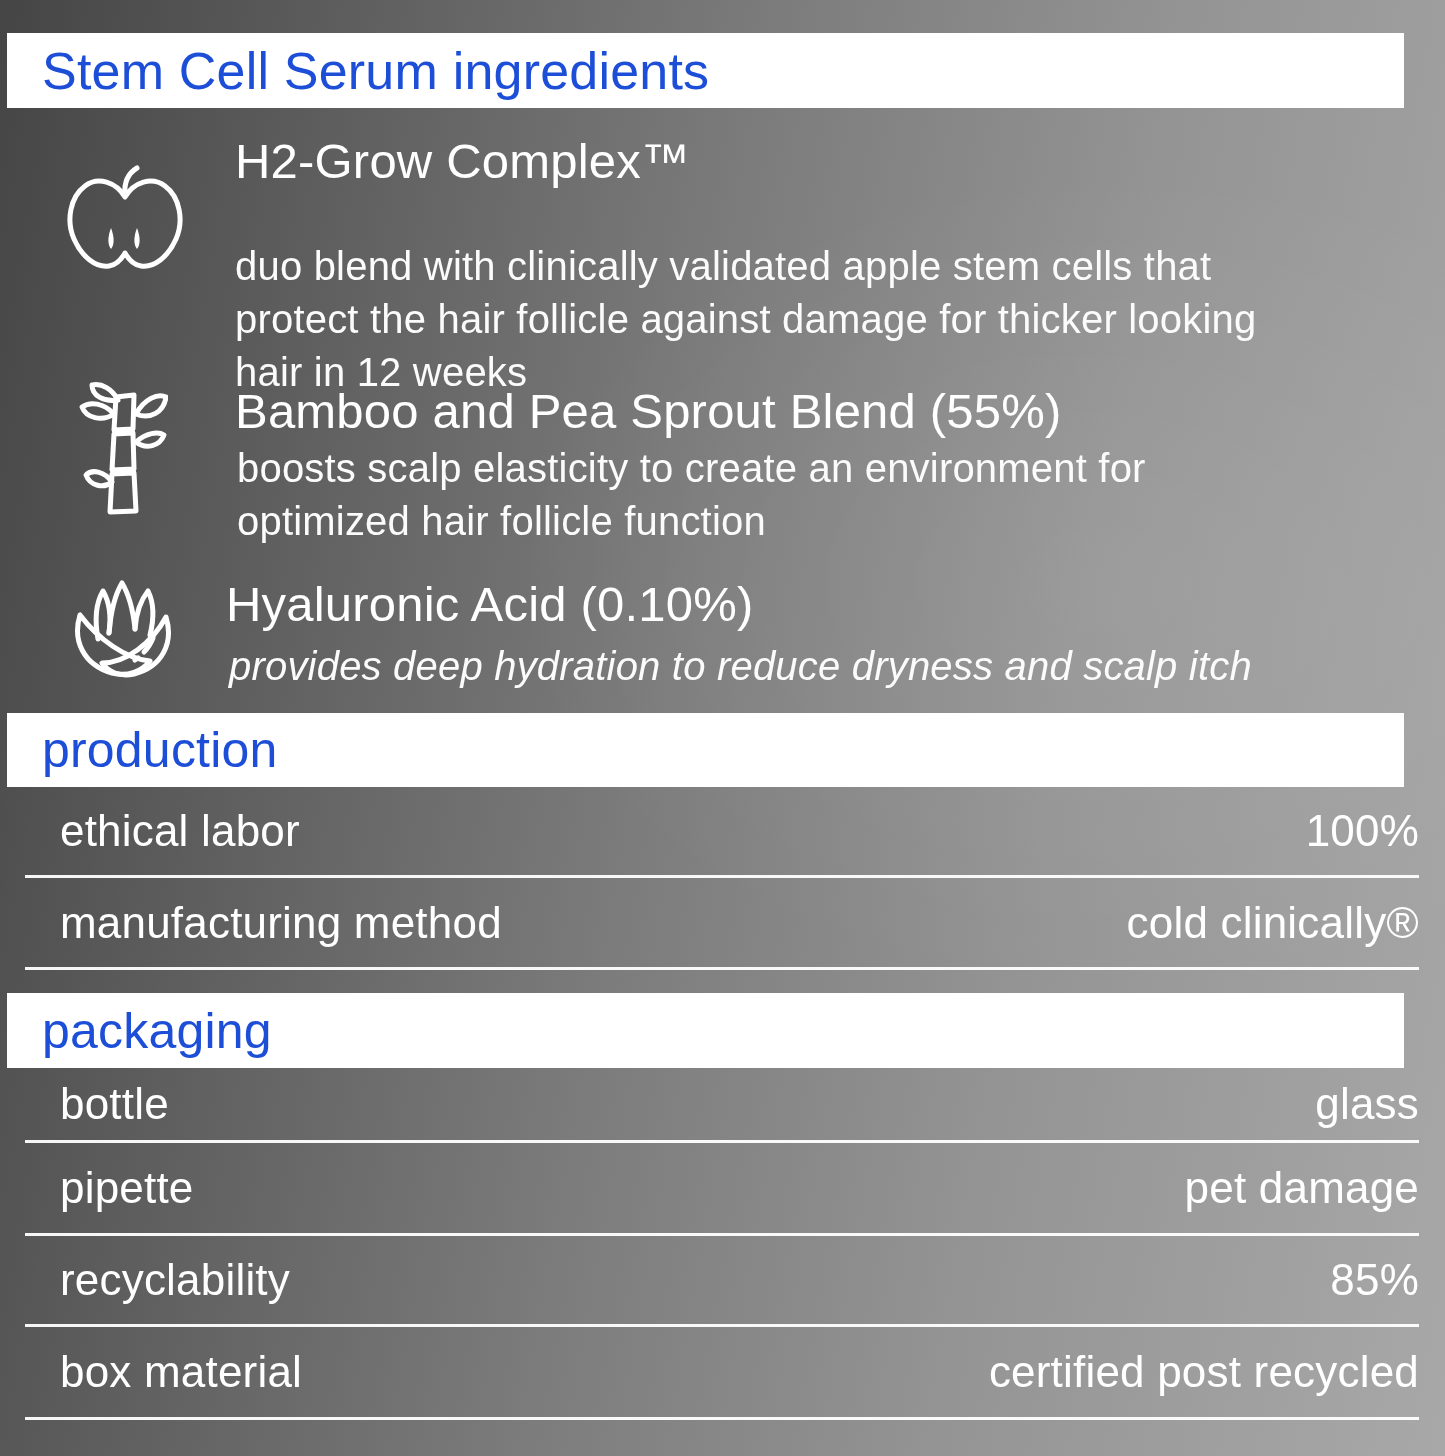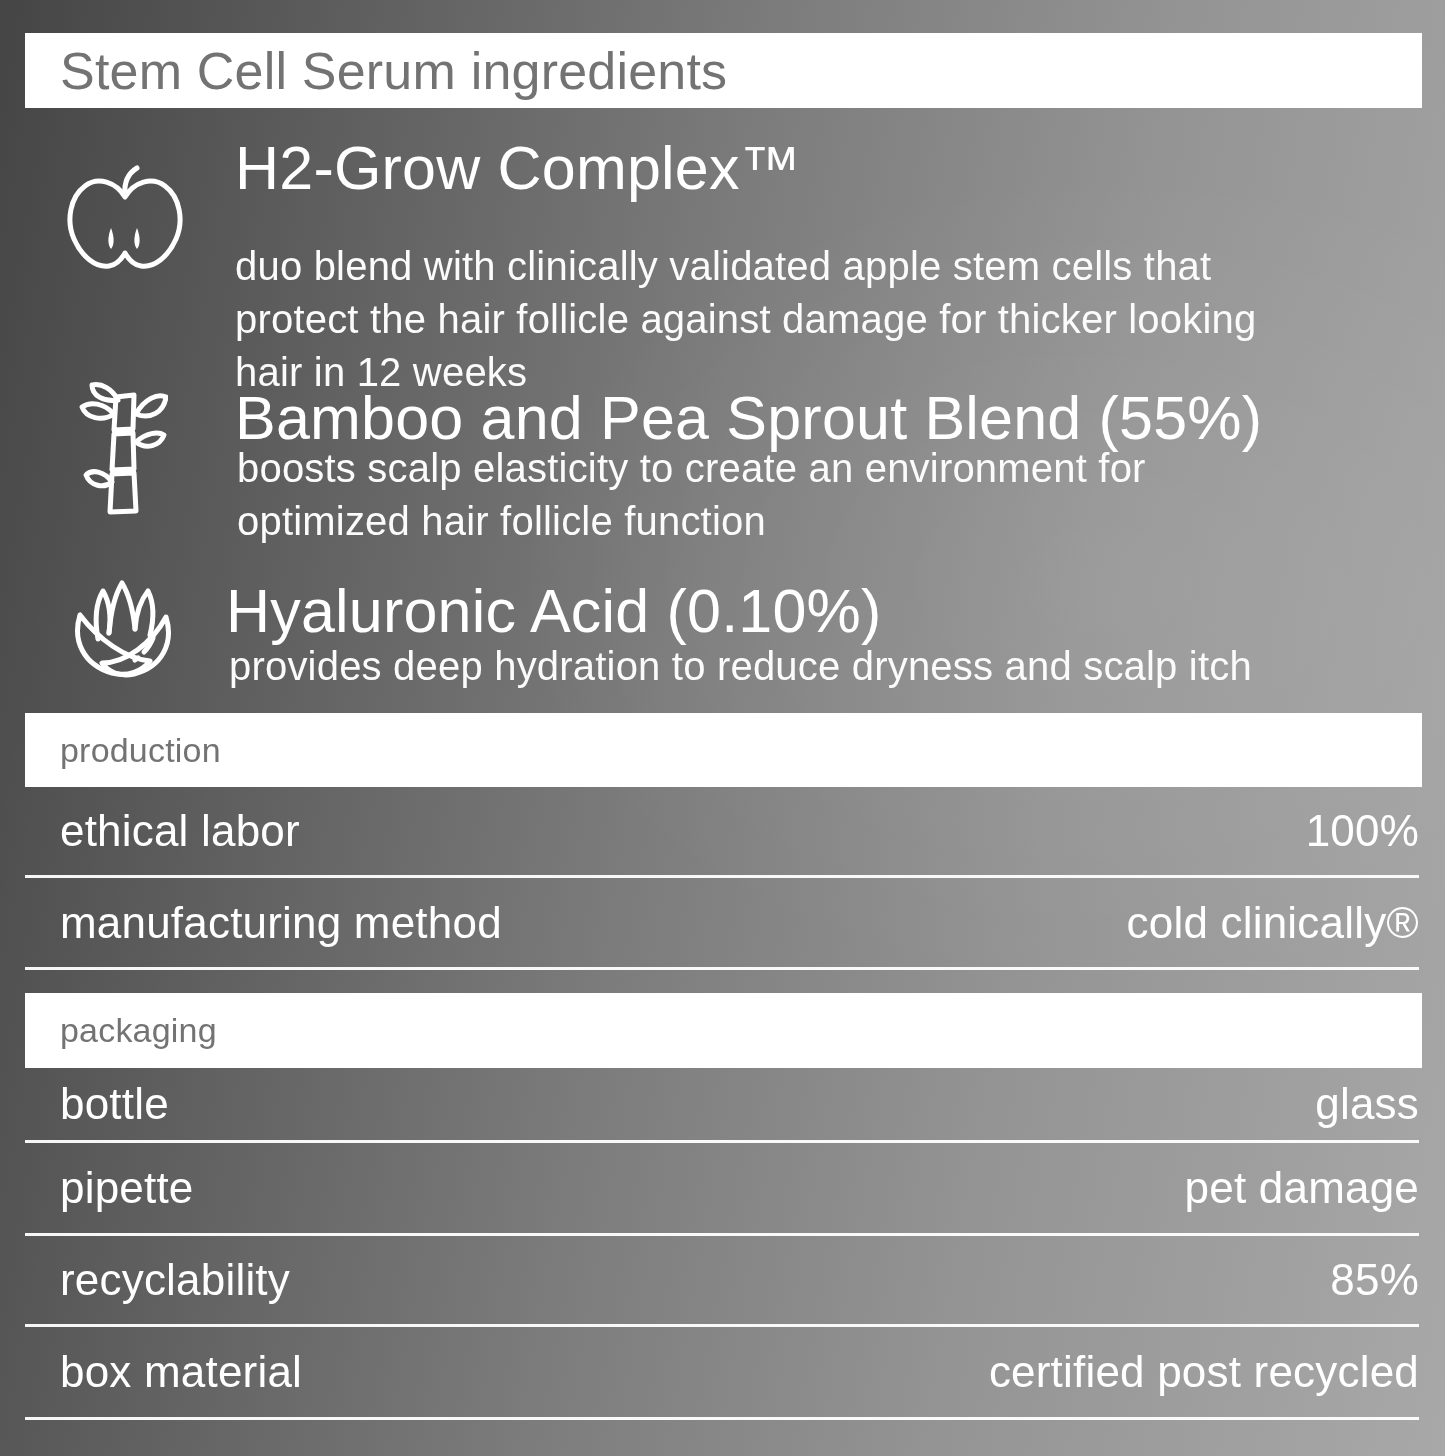--- a/index.html
+++ b/index.html
@@ -9,38 +9,38 @@
     overflow:hidden;
     font-family:"Liberation Sans","DejaVu Sans",sans-serif;
     background:linear-gradient(100deg,#454545 0%,#5d5d5d 20%,#7c7c7c 46%,#949494 70%,#a8a8a8 100%);
   }
   #canvas::before{
     content:"";position:absolute;inset:0;
     background:radial-gradient(ellipse 900px 600px at 78% 40%,rgba(255,255,255,0.07),rgba(255,255,255,0) 70%);
     pointer-events:none;
   }
   .bar{
-    position:absolute;left:25px;width:1397px;
-    background:#ffffff;color:#737373;
+    position:absolute;left:7px;width:1397px;
+    background:#ffffff;color:#1d4ed8;
     display:flex;align-items:center;
     padding-left:35px;box-sizing:border-box;
   }
-  .bar-title{font-size:34px;letter-spacing:.2px;}
+  .bar-title{font-size:50px;letter-spacing:.2px;}
   #header-bar{top:33px;height:75px;}
   #header-bar .bar-title{font-size:52px;}
   #production-bar{top:713px;height:74px;}
   #packaging-bar{top:993px;height:75px;}
 
   .icon{position:absolute;display:block;}
   .icon svg{display:block;width:100%;height:100%;}
   .icon path, .icon line{stroke:#ffffff;stroke-width:5;fill:none;stroke-linecap:round;stroke-linejoin:round;}
   .icon .filled{fill:#ffffff;stroke:none;}
 
   .ing-heading{
-    position:absolute;color:#ffffff;font-size:61px;letter-spacing:.2px;white-space:pre;
+    position:absolute;color:#ffffff;font-size:49px;letter-spacing:.2px;white-space:pre;
   }
   .ing-desc{
     position:absolute;color:#fbfbfb;font-size:40px;line-height:53px;white-space:pre-line;letter-spacing:.2px;
   }
 
   .row{
     position:absolute;left:25px;width:1394px;box-sizing:border-box;
     display:flex;justify-content:space-between;align-items:center;
     padding-left:35px;
     border-bottom:3px solid rgba(255,255,255,0.95);
@@ -92,21 +92,21 @@
       <path d="M39,56 C41,32 46,16 52,6 C58,16 63,32 65,52"></path>
       <path d="M28,62 C24,40 26,26 33,14 C40,26 41,42 39,56"></path>
       <path d="M65,52 C66,38 70,24 78,14 C84,26 84,42 80,58"></path>
       <path d="M10,38 C2,64 14,88 42,96 C58,100 72,94 80,84 C56,82 28,62 10,38 Z"></path>
       <path d="M96,40 C104,66 92,90 64,97 C50,100 38,95 32,86 C56,86 82,66 96,40 Z"></path>
       <path d="M74,75 C78,71 81,66 83,61"></path>
       <path d="M65,83 L68,81"></path>
     </svg>
   </span>
   <div class="ing-heading" style="left:226px;top:576px;">Hyaluronic Acid (0.10%)</div>
-  <div class="ing-desc" style="left:229px;top:640px;">provides deep hydration to reduce dryness and scalp itch</div>
+  <div class="ing-desc" style="left:229px;top:640px;font-style:italic;">provides deep hydration to reduce dryness and scalp itch</div>
 
   <div class="bar" id="production-bar">
     <span class="bar-title">production</span>
   </div>
 
   <div class="row" style="top:787px;height:91px;">
     <span class="row-label">ethical labor</span>
     <span class="row-value">100%</span>
   </div>
   <div class="row" style="top:878px;height:92px;">

